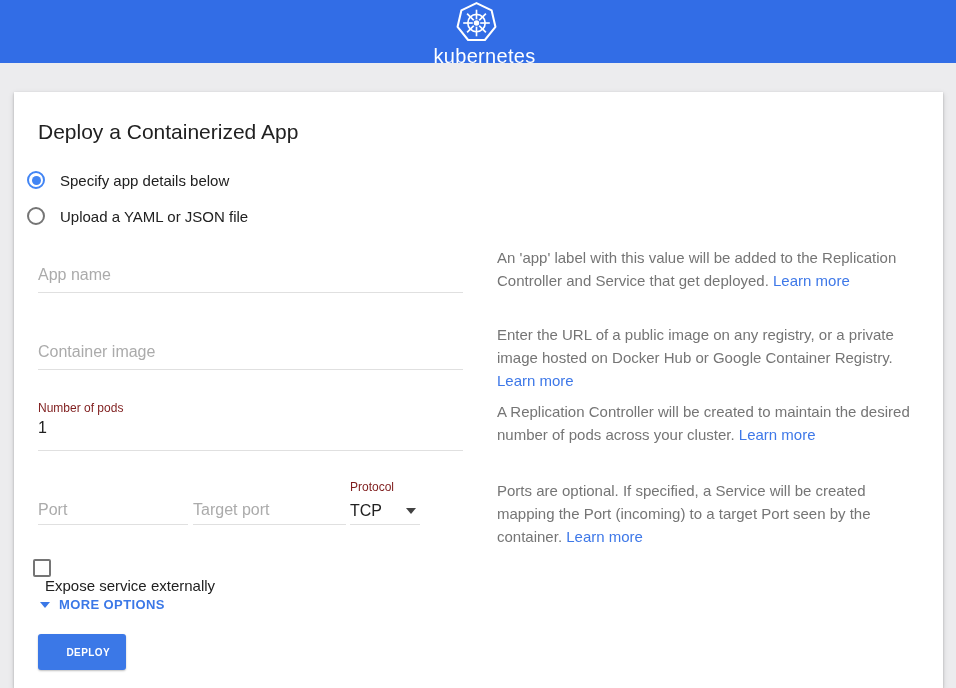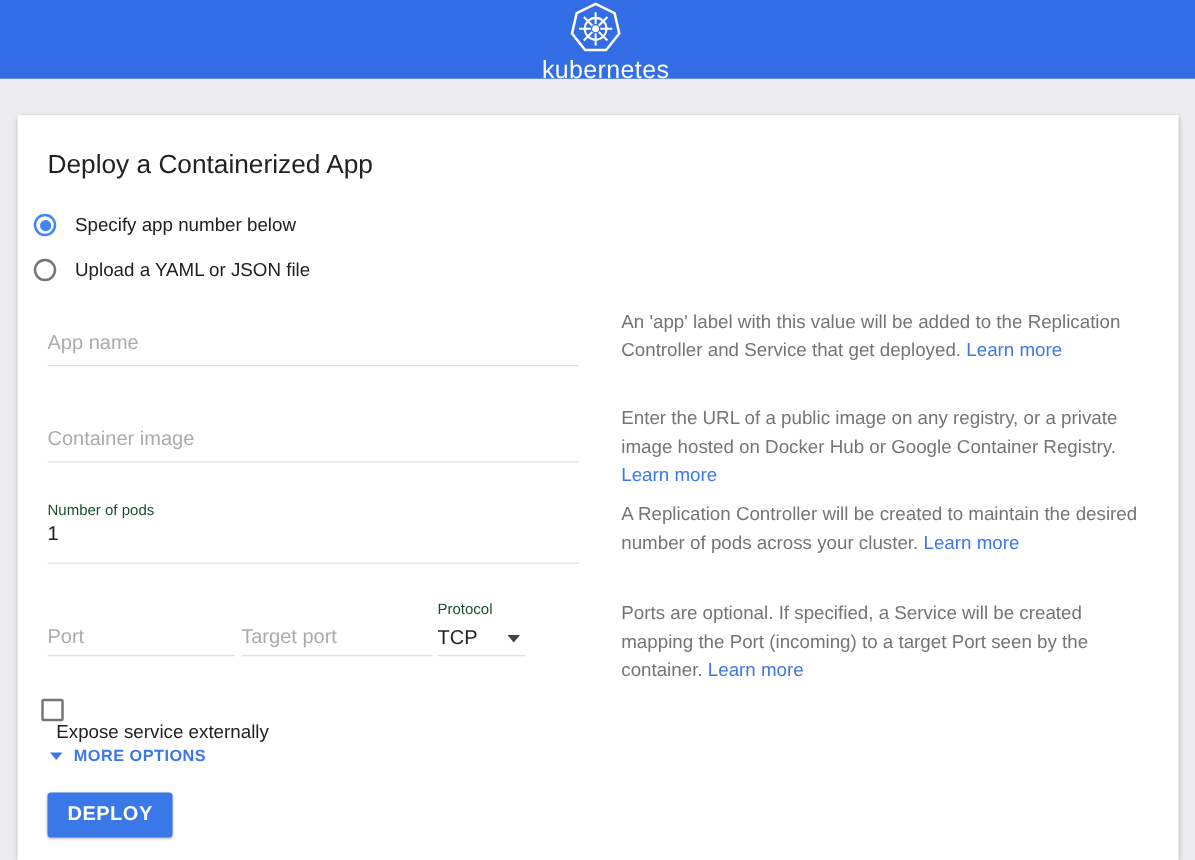--- a/index.html
+++ b/index.html
@@ -110,21 +110,21 @@
 
   .row-app   { margin-top: 20px; }
   .row-app .f-left   { padding-top: 20px; }
   .row-app   { min-height: 60px; }
   .row-image { margin-top: 17px; min-height: 69px; }
   .row-image .f-left { padding-top: 20px; }
 
   .row-pods  { margin-top: 8px; min-height: 52px; }
   .field-label {
     font-size: 12px;
-    color: #14532d;
+    color: #7f1d1d;
     line-height: 16px;
     display: block;
   }
   .row-pods .text-input { margin-top: 3px; padding-bottom: 13px; }
 
   .row-ports { margin-top: 27px; min-height: 69px; }
   .ports-flex { display: flex; align-items: flex-end; }
   .input-port   { width: 150px; margin-right: 5px; padding-bottom: 5px; }
   .input-target { width: 153px; margin-right: 4px; padding-bottom: 5px; }
   .protocol-block { width: 70px; }
@@ -185,21 +185,21 @@
     letter-spacing: 0.4px;
   }
 
   
   .actions { display: flex; margin-top: 22px; }
   .btn {
     height: 36px;
     border: none;
     border-radius: 3px;
     font-family: "Liberation Sans", "DejaVu Sans", sans-serif;
-    font-size: 16px;
+    font-size: 10px;
     font-weight: 700;
     letter-spacing: 0.4px;
     cursor: pointer;
     padding: 0 16px;
     text-align: right;
   }
   .btn-deploy {
     min-width: 88px;
     background: #3b78e7;
     color: #ffffff;
@@ -234,21 +234,21 @@
   <span class="app-title">kubernetes</span>
 </header>
 
 <main class="card">
 
   <h1 class="page-title">Deploy a Containerized App</h1>
 
   <div class="radio-group">
     <div class="radio-row selected">
       <span class="radio-outer"></span>
-      <span class="radio-label">Specify app number below</span>
+      <span class="radio-label">Specify app details below</span>
     </div>
     <div class="radio-row">
       <span class="radio-outer"></span>
       <span class="radio-label">Upload a YAML or JSON file</span>
     </div>
   </div>
 
   <div class="form-row row-app">
     <div class="f-left">
       <input class="text-input" type="text" placeholder="App name" style="">

